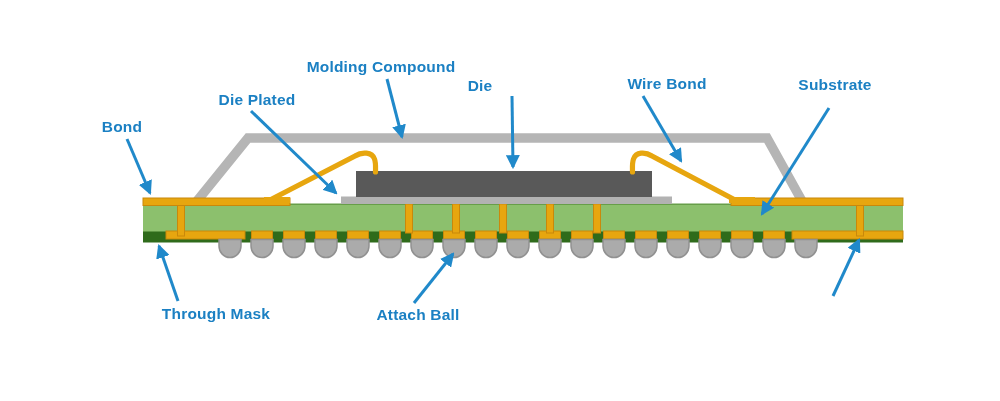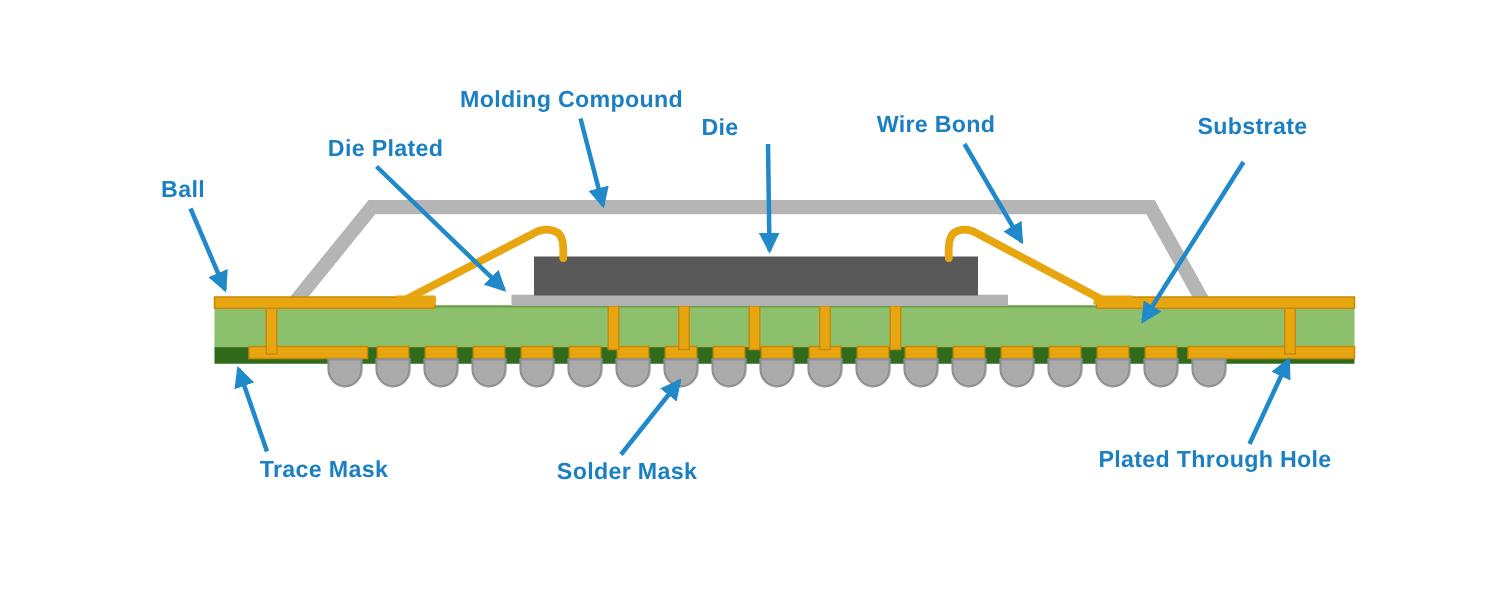--- a/index.html
+++ b/index.html
@@ -112,22 +112,21 @@
     <line x1="251" y1="111" x2="336" y2="193" stroke="#2089ca" stroke-width="3" marker-end="url(#ah)"></line>
     <line x1="387" y1="79" x2="402" y2="137" stroke="#2089ca" stroke-width="3" marker-end="url(#ah)"></line>
     <line x1="512" y1="96" x2="513" y2="167" stroke="#2089ca" stroke-width="3" marker-end="url(#ah)"></line>
     <line x1="643" y1="96" x2="681" y2="161" stroke="#2089ca" stroke-width="3" marker-end="url(#ah)"></line>
     <line x1="829" y1="108" x2="762" y2="214" stroke="#2089ca" stroke-width="3" marker-end="url(#ah)"></line>
     <line x1="178" y1="301" x2="159" y2="246" stroke="#2089ca" stroke-width="3" marker-end="url(#ah)"></line>
     <line x1="414" y1="303" x2="453" y2="254" stroke="#2089ca" stroke-width="3" marker-end="url(#ah)"></line>
     <line x1="833" y1="296" x2="859" y2="240" stroke="#2089ca" stroke-width="3" marker-end="url(#ah)"></line>
   </svg>
 
-  <div class="label" style="left:122px;top:118px">Ball</div>
+  <div class="label" style="left:122px;top:118px">Bond</div>
   <div class="label" style="left:257px;top:91px">Die Plated</div>
   <div class="label" style="left:381px;top:58px">Molding Compound</div>
   <div class="label" style="left:480px;top:77px">Die</div>
-  <div class="label" style="left:624px;top:75px">Wire Bond</div>
+  <div class="label" style="left:667px;top:75px">Wire Bond</div>
   <div class="label" style="left:835px;top:76px">Substrate</div>
-  <div class="label" style="left:216px;top:305px">Trace Mask</div>
-  <div class="label" style="left:418px;top:306px">Solder Mask</div>
-  <div class="label" style="left:810px;top:298px">Plated Through Hole</div>
+  <div class="label" style="left:216px;top:305px">Through Mask</div>
+  <div class="label" style="left:418px;top:306px">Attach Ball</div>
 </div>
 
 </body></html>

